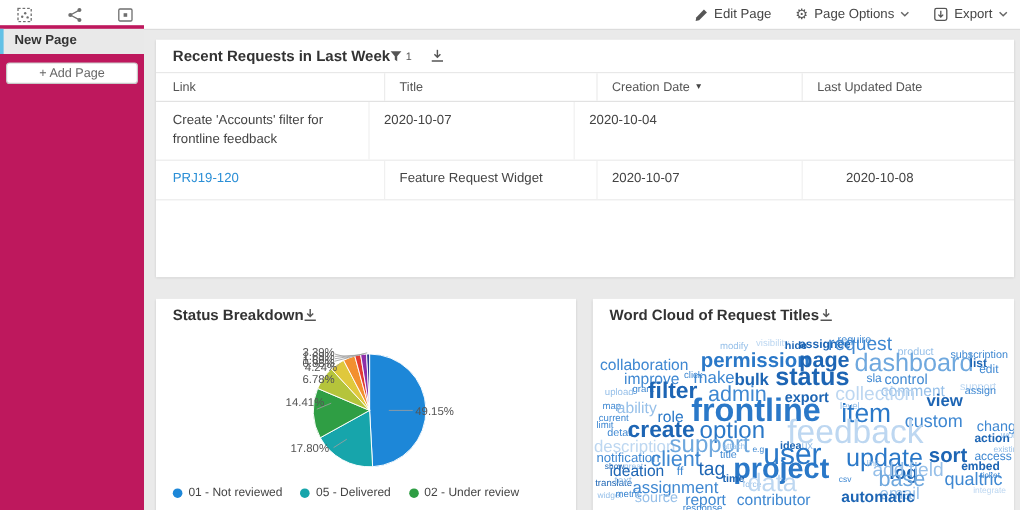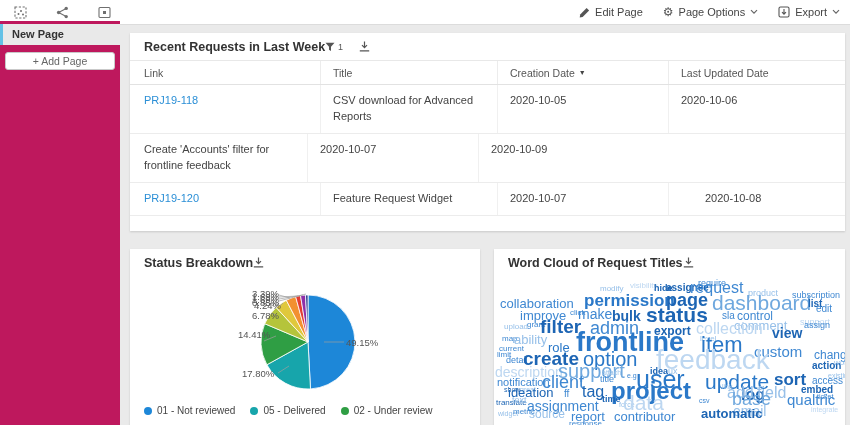--- a/index.html
+++ b/index.html
@@ -149,29 +149,23 @@
           <div class="th" style="width: 171px;">
             <span>Creation Date</span>
             <span class="sort-ind">▼</span>
           </div>
           <div class="th" style="width: 177px;">
             <span>Last Updated Date</span>
           </div>
         </div>
       <div class="tbody">
           <div class="tr">
-            <div class="td" style="width: 190px;"><span class="req-link">PRJ19-118</span></div>
-            <div class="td" style="width: 177px;">CSV download for Advanced Reports</div>
-            <div class="td" style="width: 171px;">2020-10-05</div>
-            <div class="td" style="width: 177px;">2020-10-06</div>
-          </div>
-          <div class="tr">
             <div class="td" style="width: 177px;">Create 'Accounts' filter for frontline feedback</div>
             <div class="td" style="width: 171px;">2020-10-07</div>
-            <div class="td" style="width: 177px;">2020-10-09</div>
+            <div class="td" style="width: 177px;">2020-10-04</div>
           </div>
           <div class="tr">
             <div class="td" style="width: 190px;"><span class="req-link">PRJ19-120</span></div>
             <div class="td" style="width: 177px;">Feature Request Widget</div>
             <div class="td" style="width: 171px;">2020-10-07</div>
             <div class="td" style="width: 161px; padding-left: 36px;">2020-10-08</div>
           </div>
         </div>
     </div>
   </section>

